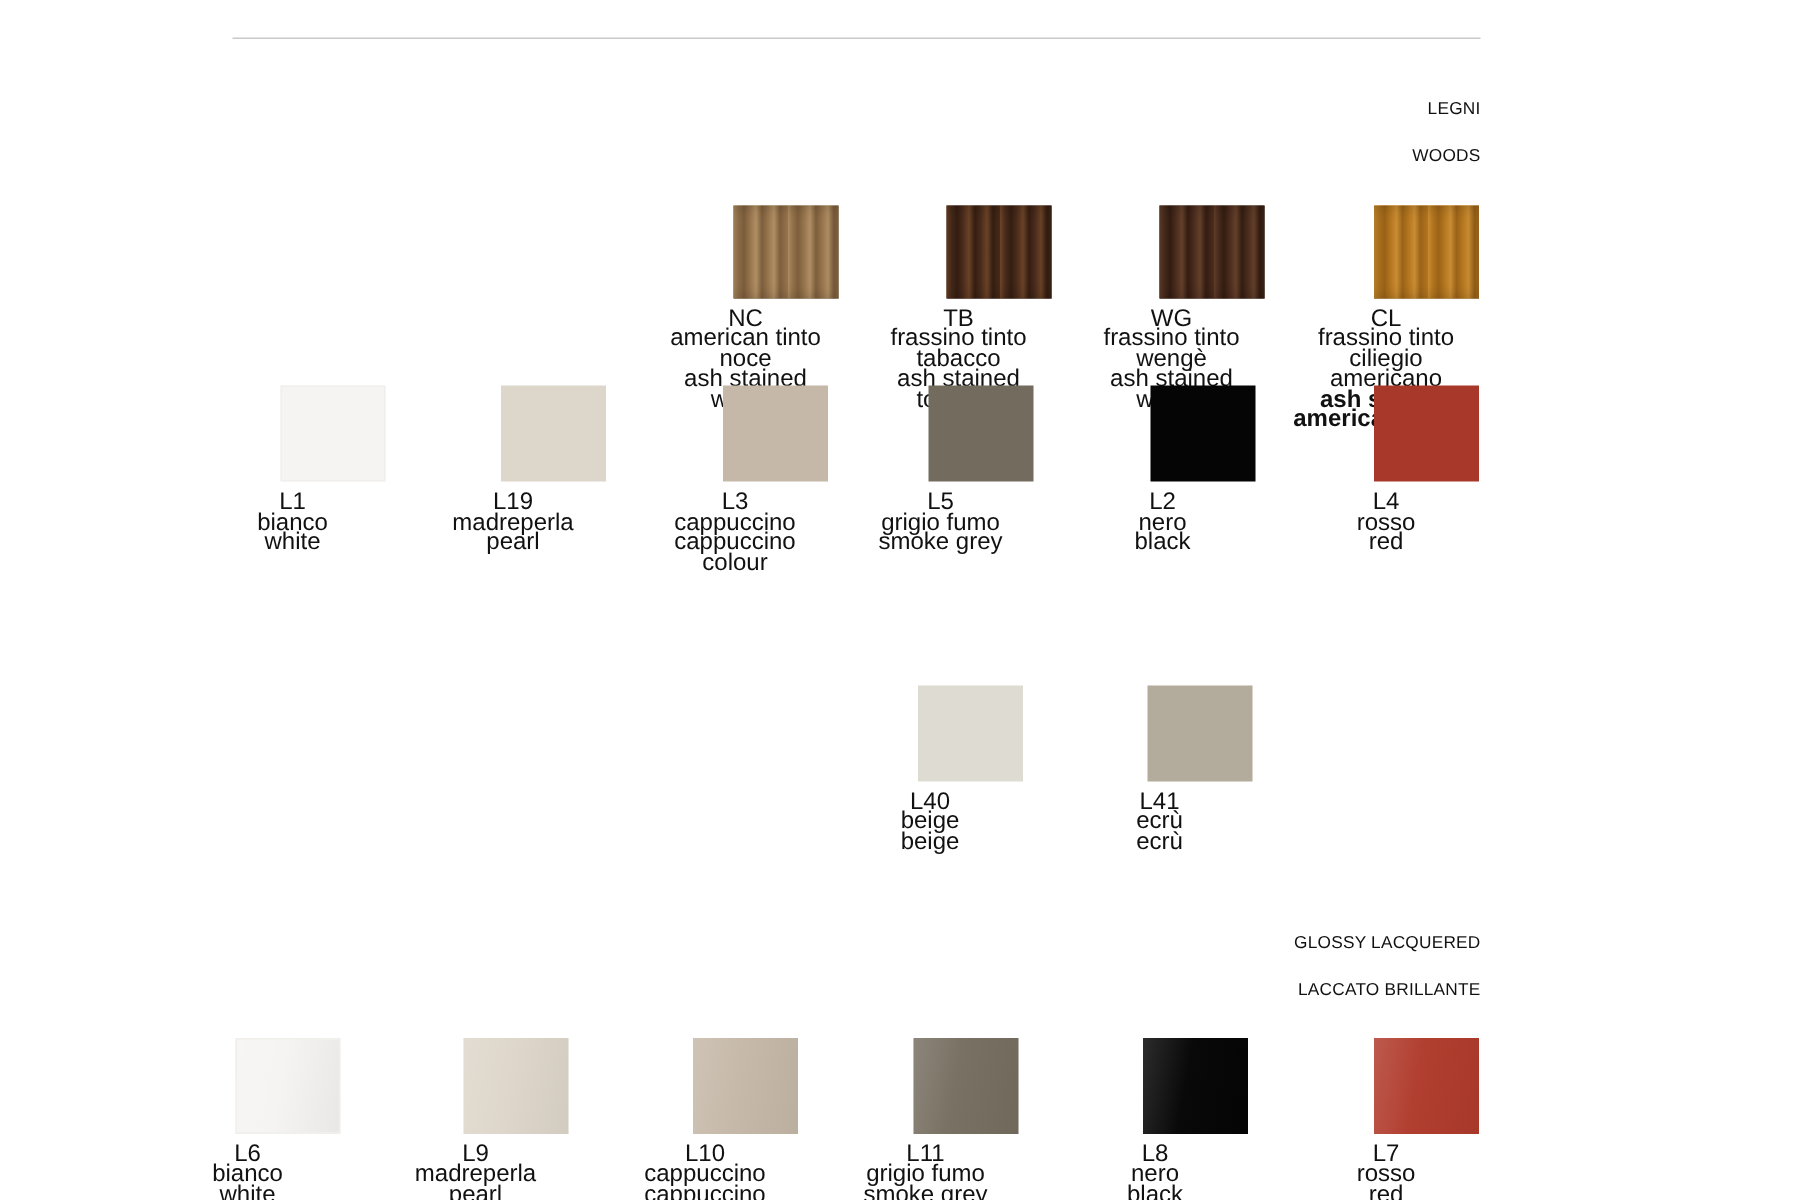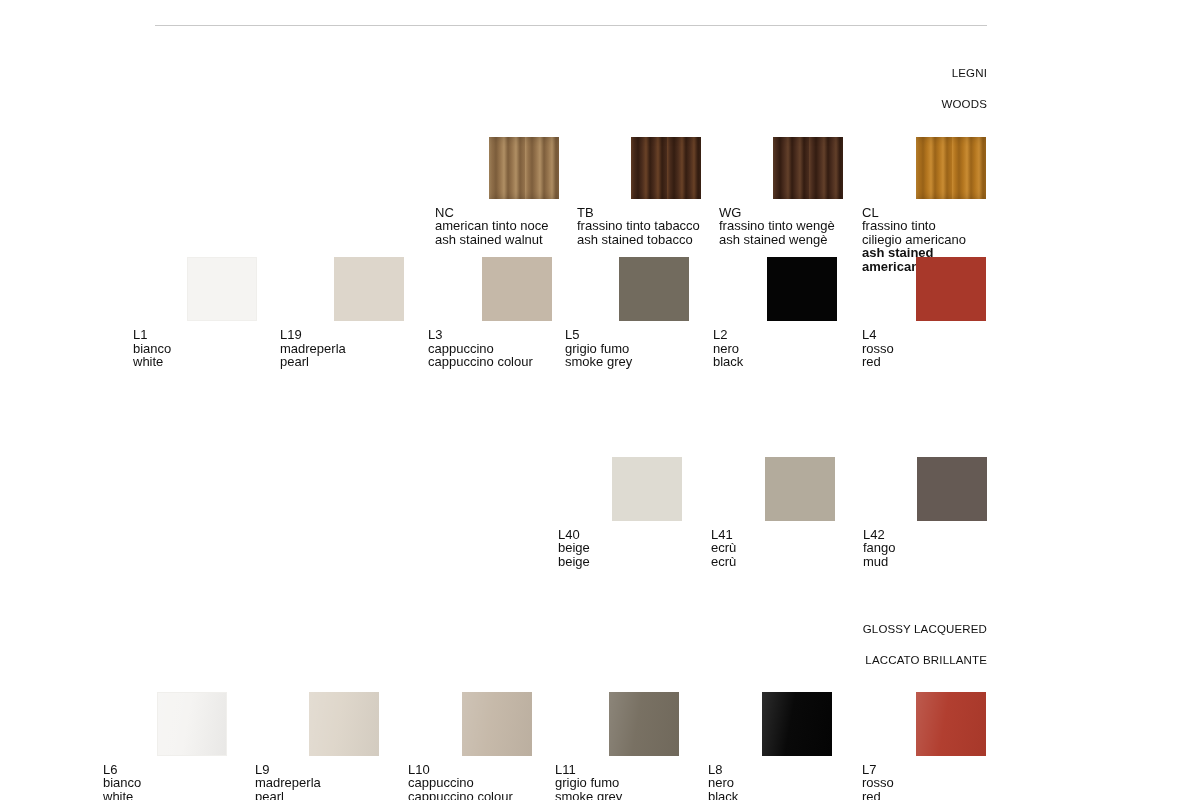--- a/index.html
+++ b/index.html
@@ -66,22 +66,22 @@
     position: relative;
     box-sizing: border-box;
   }
   .chip.wood {
     width: 70px;
     height: 62px;
   }
 
   .chip-caption {
     margin-top: 7px;
-    text-align: left;
-    font-size: 13px;
+    text-align: center;
+    font-size: 16px;
     line-height: 13.6px;
     color: #111111;
   }
   .chip-code { display: block; }
   .chip-it { display: block; }
   .chip-en { display: block; }
 
   
   #sec-woods { left: 0; top: 50px; width: 1000px; }
   #sec-woods .section-title { width: 987px; }
@@ -215,28 +215,20 @@
           </div>
         </div>
         <div class="swatch-cell" style="left: 711px;">
           <div class="chip" style="background: rgb(179, 171, 156);"></div>
           <div class="chip-caption">
             <span class="chip-code">L41</span>
             <span class="chip-it" style="white-space: pre-line;">ecrù</span>
             <span class="chip-en" style="white-space: pre-line;">ecrù</span>
           </div>
         </div>
-        <div class="swatch-cell" style="left: 863px;">
-          <div class="chip" style="background: rgb(101, 90, 84);"></div>
-          <div class="chip-caption">
-            <span class="chip-code">L42</span>
-            <span class="chip-it" style="white-space: pre-line;">fango</span>
-            <span class="chip-en" style="white-space: pre-line;">mud</span>
-          </div>
-        </div>
       </div>
   </div>
 
   <div class="section" id="sec-glossy">
     <div class="section-title">
       <span class="ln">GLOSSY LACQUERED</span>
       <span class="ln">LACCATO BRILLANTE</span>
     </div>
     <div class="swatch-row" id="row-glossy">
         <div class="swatch-cell" style="left: 103px;">

